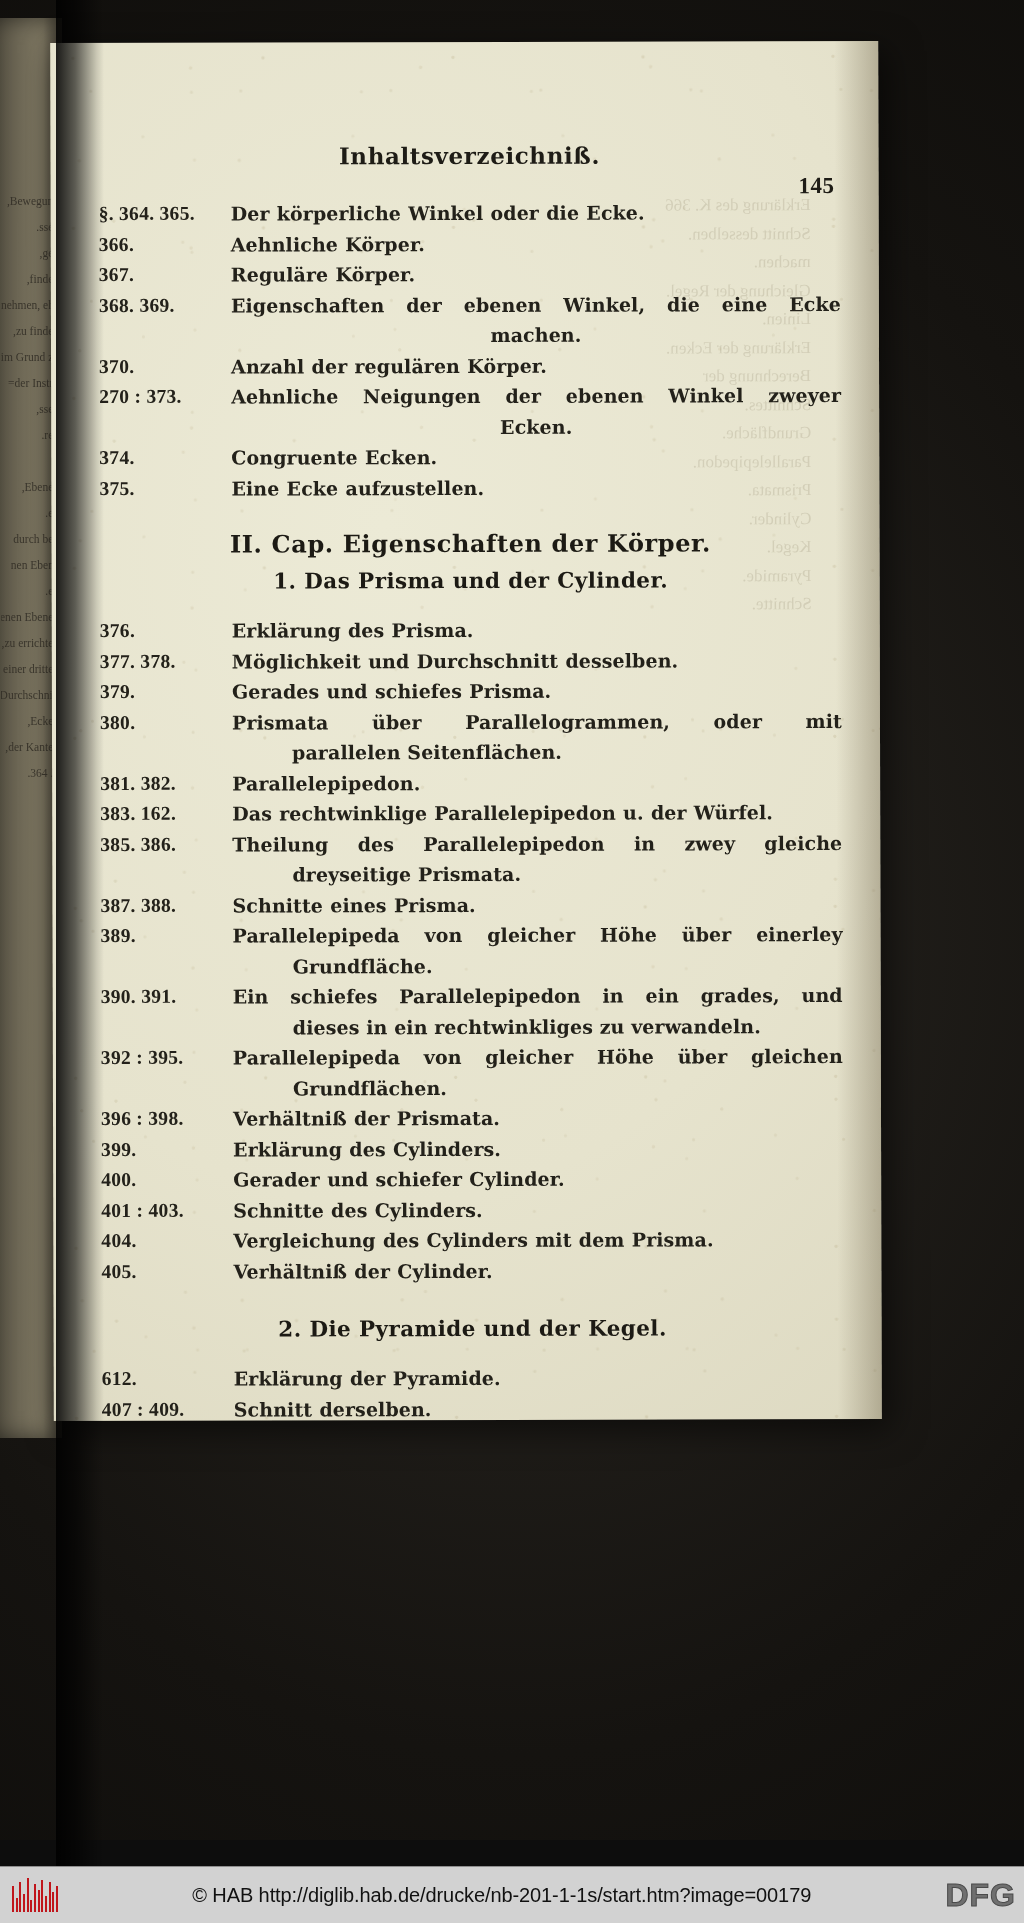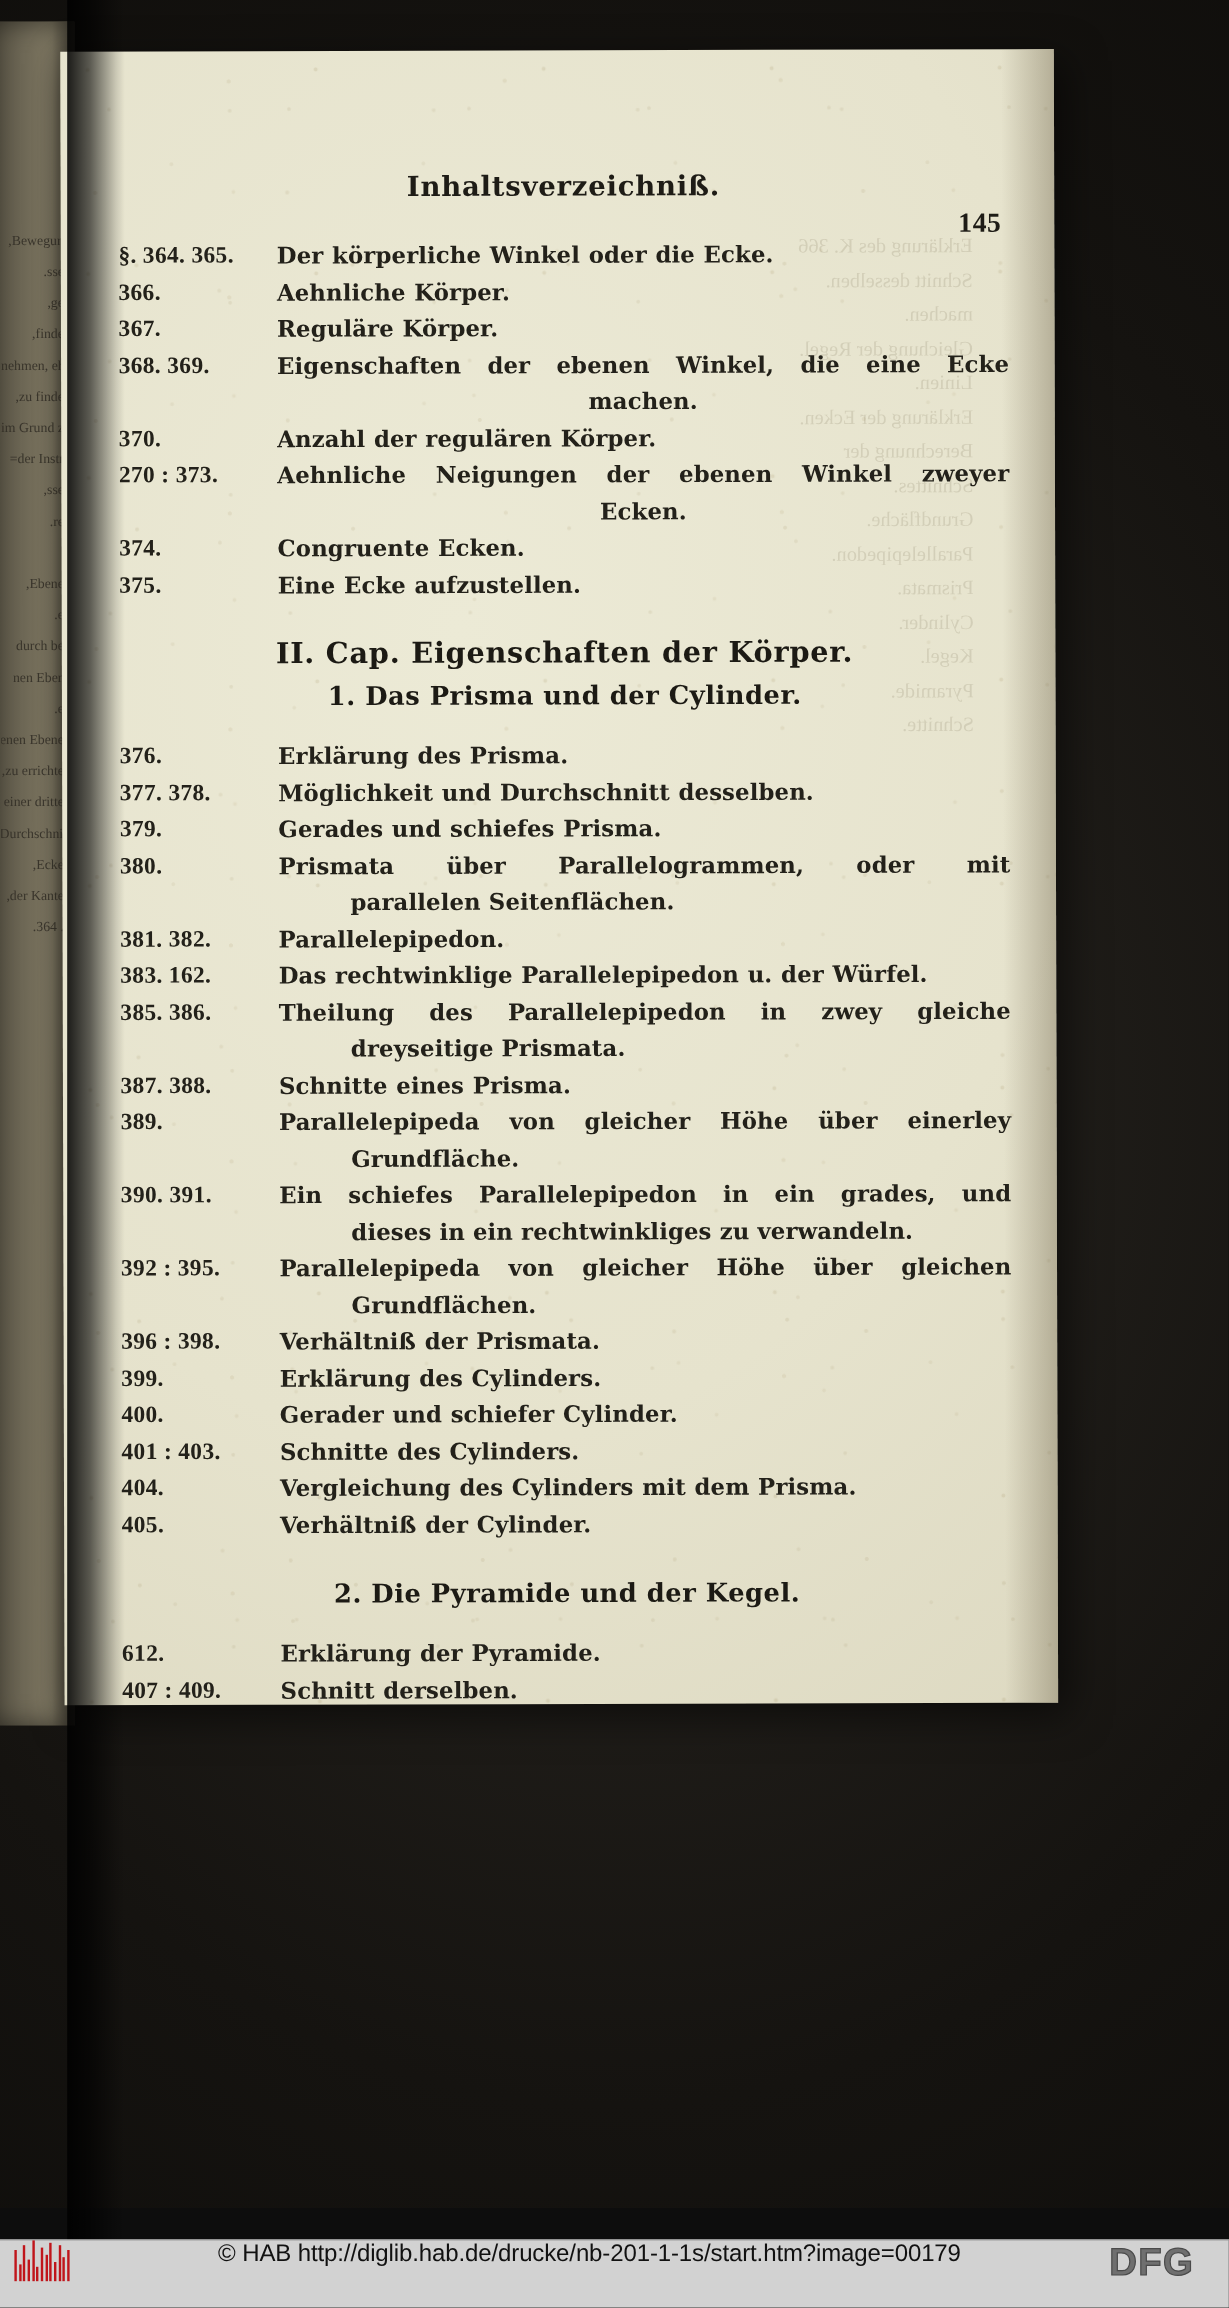--- a/index.html
+++ b/index.html
@@ -216,20 +216,21 @@
   }
   .sec-head.tight { margin-top: 30px; }
 
   
   #footer {
     position: absolute;
     left: 0; top: 1866px;
     width: 1024px; height: 57px;
     background: #d2d2d2;
     display: flex;
+    align-items: center;
     border-top: 1px solid #8e8e8e;
   }
   #barcode {
     width: 46px; height: 34px;
     margin-left: 12px;
     display: flex;
     align-items: flex-end;
     gap: 1.5px;
   }
   #barcode i {
@@ -239,21 +240,21 @@
   }
   #footer-url {
     flex: 1 1 auto;
     text-align: center;
     font-family: "Liberation Sans", sans-serif;
     font-size: 20px;
     color: #111;
     letter-spacing: -.1px;
   }
   #dfg {
-    margin-right: 29px;
+    margin-right: 8px;
     font-family: "Liberation Sans", sans-serif;
     font-weight: 700;
     font-size: 32px;
     letter-spacing: 1px;
     color: #6f6f6f;
     -webkit-text-stroke: 1px #4a4a4a;
   }
   
   #footer-top-strip {
     position: absolute;

